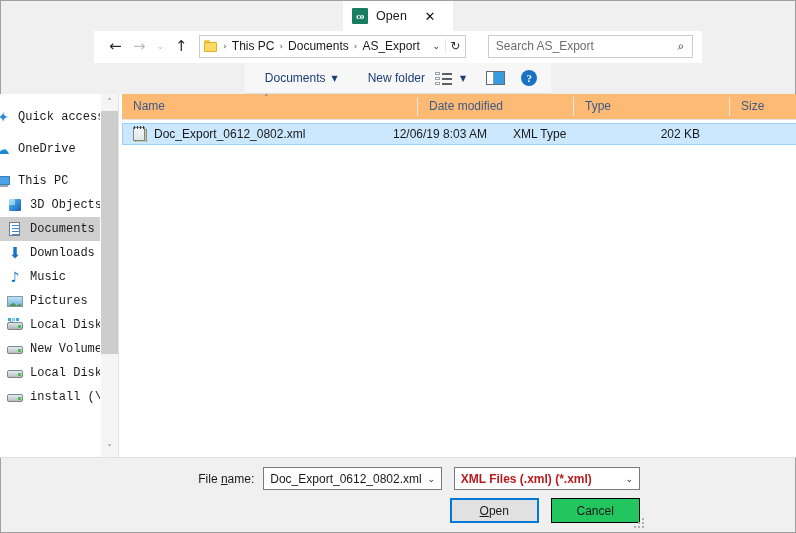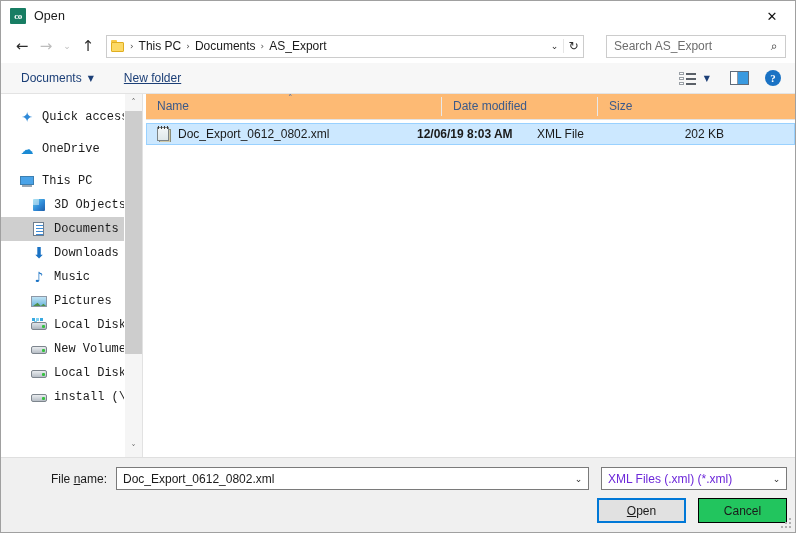--- a/index.html
+++ b/index.html
@@ -11,20 +11,21 @@
     -webkit-font-smoothing: antialiased;
   }
   .dialog {
     position: relative;
     width: 796px; height: 533px;
     box-sizing: border-box;
     border: 1px solid #a0a0a0;
     background: #f0f0f0;
     display: flex;
     flex-direction: column;
+    align-items: center;
   }
 
   
   .titlebar {
     height: 30px;
     background: #ffffff;
     display: flex;
     align-items: center;
     flex: 0 0 auto;
     position: relative;
@@ -134,21 +135,21 @@
     width: 17px; text-align: center;
     font-family: "DejaVu Sans", sans-serif;
   }
   .crumb-refresh {
     font-size: 12px; color: #2b2b2b;
     width: 19px; text-align: center;
     border-left: 1px solid #e5e5e5;
     font-family: "DejaVu Sans", sans-serif;
   }
   .searchbox {
-    width: 180px; height: 23px;
+    width: 205px; height: 23px;
     margin-left: 22px;
     border: 1px solid #cccccc;
     background: #ffffff;
     box-sizing: border-box;
     display: flex; align-items: center;
     flex: 0 0 auto;
   }
   .searchbox .ph {
     flex: 1 1 auto;
     font-size: 12px;
@@ -519,21 +520,21 @@
   }
   .combo .caret {
     width: 19px;
     text-align: center;
     font-size: 9px;
     color: #2b2b2b;
     font-family: "DejaVu Sans", sans-serif;
   }
   .combo.filename { flex: 1 1 auto; min-width: 0; }
   .combo.filetype { width: 186px; flex: 0 0 auto; margin-left: 12px; }
-  .combo.filetype .val { color: #6d28d9; }
+  .combo.filetype .val { color: #b91c1c; font-weight: bold; }
 
   .btn-row {
     display: flex;
     justify-content: flex-end;
     align-items: center;
     padding-bottom: 9px;
   }
   .btn {
     width: 89px; height: 25px;
     font-size: 12px;
@@ -600,21 +601,21 @@
       <span class="ph">Search AS_Export</span>
       <span class="search-icon">⌕</span>
     </div>
   </div>
 
   <div class="cmdbar">
     <div class="cmd-item">
       <span>Documents</span>
       <span class="cmd-caret">▼</span>
     </div>
-    <div class="cmd-item" style="margin-left:18px;text-decoration:underline;">
+    <div class="cmd-item" style="margin-left:18px;">
       <span>New folder</span>
     </div>
     <div class="cmd-spacer"></div>
 
     <div class="viewmode">
       <span class="icon-list">
         <i class="sq"></i>
           <i class="ln"></i>
         <i class="sq"></i>
           <i class="ln"></i>
@@ -723,36 +724,37 @@
         <div class="arrow" style="position:absolute;left:0;right:0;bottom:0;">˅</div>
       </div>
     </div>
 
     <div class="split"></div>
 
     <div class="listpane">
       <div class="col-head">
         <div class="col first" style="width:259px;">Name</div>
         <div class="col" style="width:120px;">Date modified</div>
+        <div class="col" style="width:120px;">Type</div>
         <div class="col" style="width:90px;">Size</div>
         <div class="sort-caret">˄</div>
       </div>
 
       <div class="rows">
         <div class="row selected">
           <div class="cell name" style="width:259px;">
             <span class="xml-ico">
               <i class="shadow"></i>
                 <i class="pad2"></i>
                 <i class="spiral"></i>
             </span>
             <span>Doc_Export_0612_0802.xml</span>
           </div>
-          <div class="cell" style="width:120px;font-weight:bold;">12/06/19 8:03 AM</div>
-          <div class="cell" style="width:120px;">XML File</div>
+          <div class="cell" style="width:120px;">12/06/19 8:03 AM</div>
+          <div class="cell" style="width:120px;">XML Type</div>
           <div class="cell size" style="width:90px;">202 KB</div>
         </div>
       </div>
     </div>
   </div>
 
   <div class="bottom">
     <div class="form-row">
       <div class="fn-label"><span>File </span><u>n</u><span>ame:</span></div>
       <div class="combo filename">

